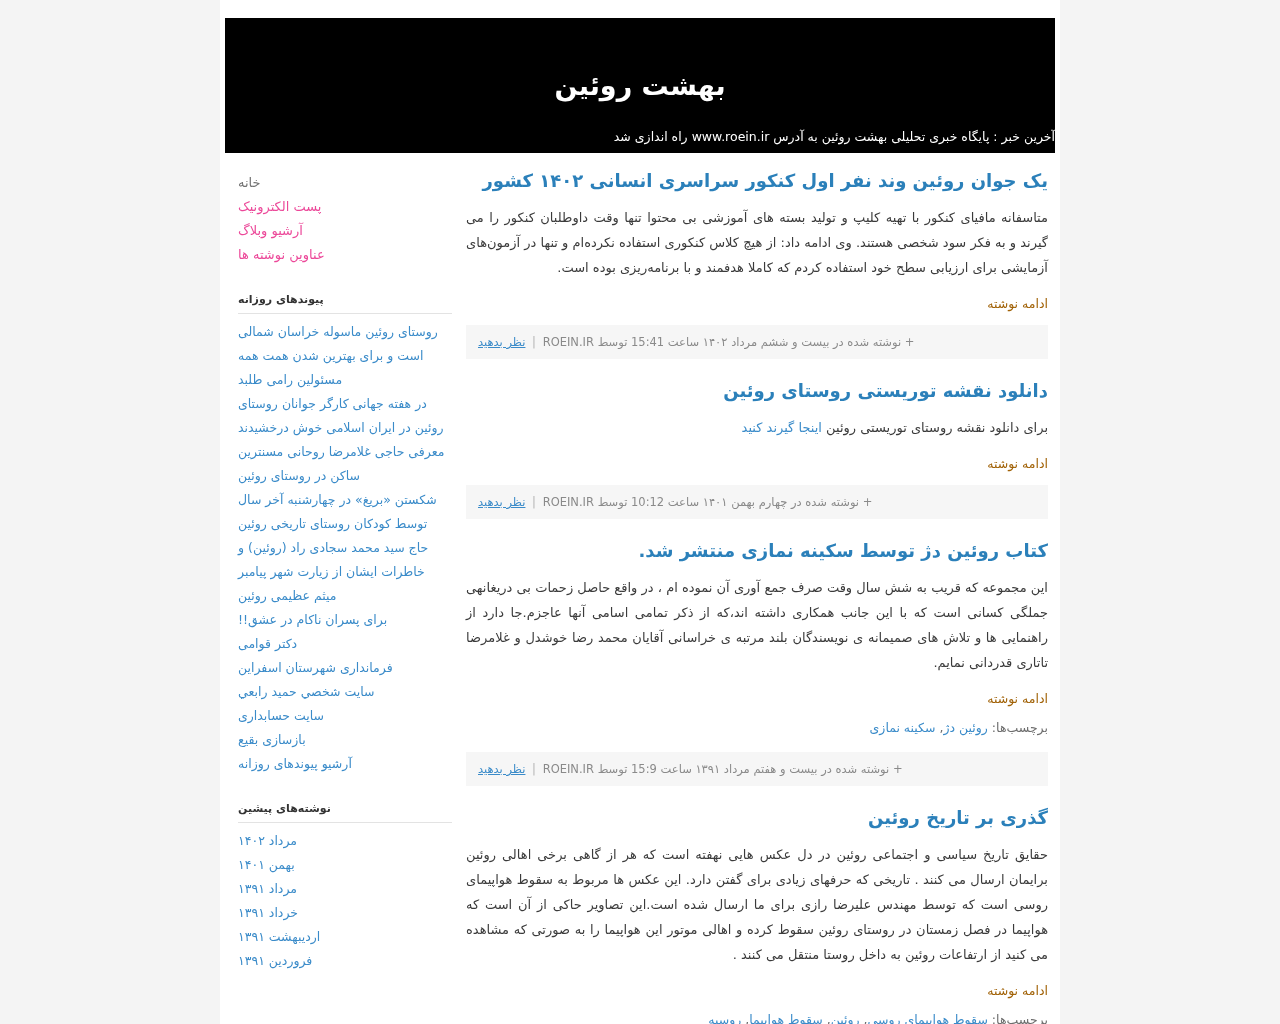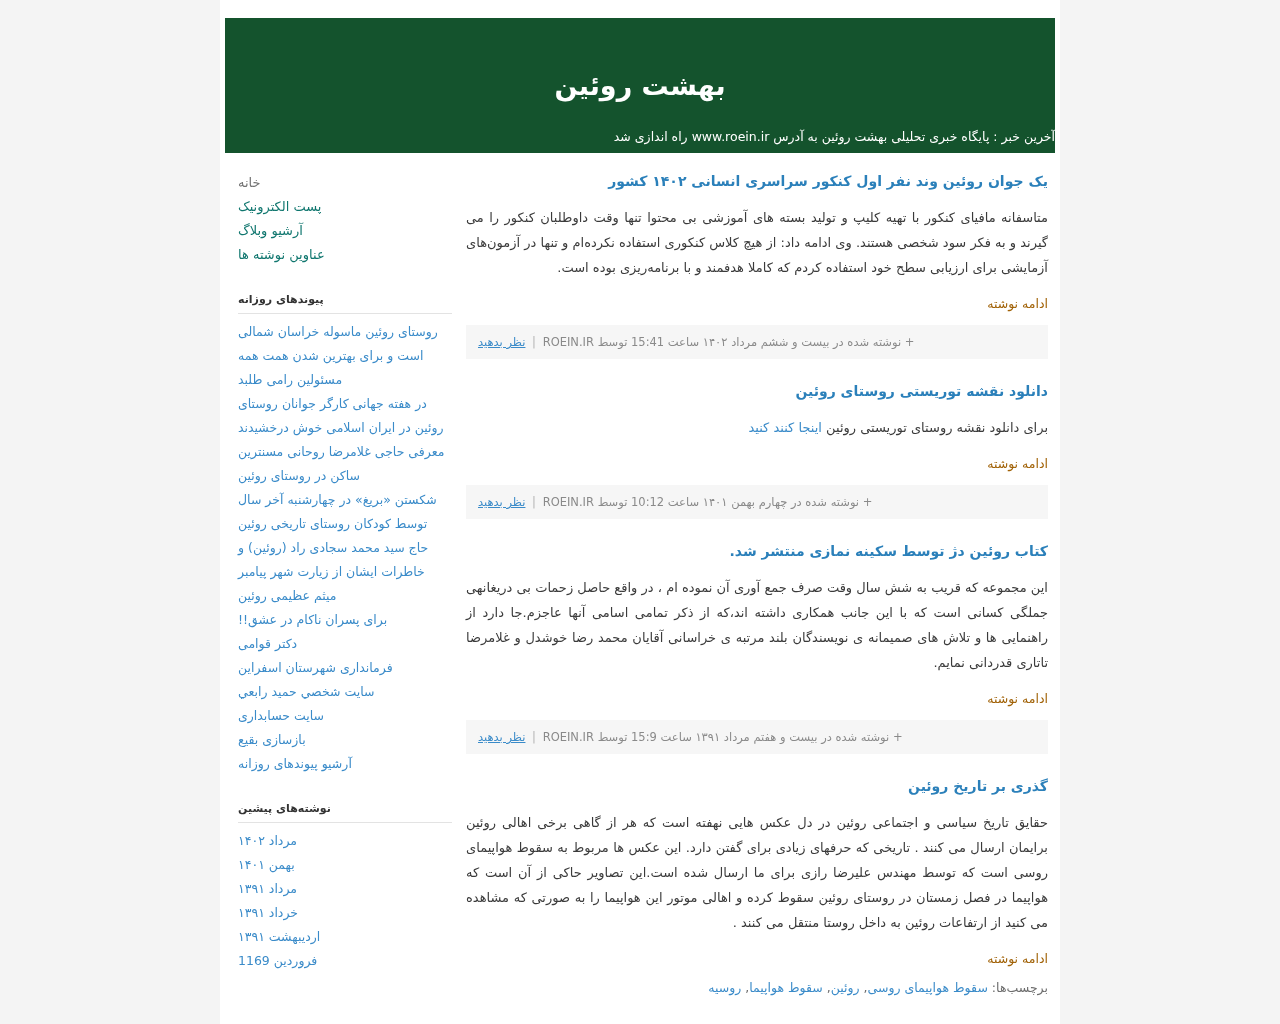--- a/index.html
+++ b/index.html
@@ -20,21 +20,21 @@
     width: 840px;
     margin: 0 auto;
     background: #ffffff;
     min-height: 1024px;
     padding: 18px 0 0 0;
     box-sizing: border-box;
   }
 
   
   .site-header {
-    background: #14532d;
+    background: #000000;
     width: 830px;
     margin: 0 auto;
     height: 135px;
     position: relative;
     box-sizing: border-box;
   }
   .site-title {
     margin: 0;
     padding-top: 52px;
     text-align: center;
@@ -82,21 +82,21 @@
     margin: 0;
     padding: 0;
     text-align: left;
   }
   .nav-list li {
     padding: 2px 0;
     font-size: 13px;
     line-height: 20px;
   }
   .nav-link {
-    color: #0f766e;
+    color: #ec4899;
     text-decoration: none;
   }
   .nav-link.current {
     color: #737373;
   }
 
   .widget {
     margin-top: 26px;
   }
   .widget-title {
@@ -127,21 +127,21 @@
     color: #3a8bc9;
     text-decoration: none;
   }
 
   
   .post {
     margin-bottom: 4px;
   }
   .post-title {
     margin: 0 0 14px 0;
-    font-size: 14px;
+    font-size: 18px;
     font-weight: bold;
     color: #2b80ba;
     line-height: 20px;
   }
   .post-title a {
     color: #2b80ba;
     text-decoration: none;
   }
   .post-body {
     margin: 0;
@@ -215,36 +215,40 @@
           <span class="meta-sep">|</span>
           <a class="meta-comments" href="#">نظر بدهید</a>
         </div>
       </article>
 
       <article class="post">
         <h2 class="post-title">
           <a href="#">دانلود نقشه توریستی روستای روئین</a>
         </h2>
         <p class="post-body">
-          <span>برای دانلود نقشه روستای توریستی روئین </span><a href="#">اینجا کنند کنید</a>
+          <span>برای دانلود نقشه روستای توریستی روئین </span><a href="#">اینجا گیرند کنید</a>
         </p>
         <a class="post-more" href="#">ادامه نوشته</a>
         <div class="post-meta">
           <span>+ نوشته شده در چهارم بهمن ۱۴۰۱ ساعت 10:12 توسط ROEIN.IR</span>
           <span class="meta-sep">|</span>
           <a class="meta-comments" href="#">نظر بدهید</a>
         </div>
       </article>
 
       <article class="post">
         <h2 class="post-title">
           <a href="#">کتاب  روئین دژ توسط سکینه نمازی منتشر شد.</a>
         </h2>
         <p class="post-body">این مجموعه که قریب به شش سال وقت صرف جمع آوری آن نموده ام ، در واقع حاصل زحمات بی دریغانهی جملگی کسانی است که با این جانب همکاری داشته اند،که از ذکر تمامی اسامی آنها عاجزم.جا دارد از راهنمایی ها و تلاش های صمیمانه ی نویسندگان بلند مرتبه ی خراسانی آقایان محمد رضا خوشدل و غلامرضا تاتاری قدردانی نمایم.</p>
         <a class="post-more" href="#">ادامه نوشته</a>
+        <div class="post-tags">
+          <span>برچسب‌ها:</span>
+          <span><a href="#">روئین دژ</a><span>, </span><a href="#">سکینه نمازی</a></span>
+        </div>
         <div class="post-meta">
           <span>+ نوشته شده در بیست و هفتم مرداد ۱۳۹۱ ساعت 15:9 توسط ROEIN.IR</span>
           <span class="meta-sep">|</span>
           <a class="meta-comments" href="#">نظر بدهید</a>
         </div>
       </article>
 
       <article class="post">
         <h2 class="post-title">
           <a href="#">گذری بر تاریخ روئین</a>
@@ -291,20 +295,20 @@
 
       <section class="widget">
         <h3 class="widget-title">نوشته‌های پیشین</h3>
         <hr class="widget-rule">
         <ul class="link-list">
             <li><a href="#">مرداد ۱۴۰۲</a></li>
             <li><a href="#">بهمن ۱۴۰۱</a></li>
             <li><a href="#">مرداد ۱۳۹۱</a></li>
             <li><a href="#">خرداد ۱۳۹۱</a></li>
             <li><a href="#">اردیبهشت ۱۳۹۱</a></li>
-            <li><a href="#">فروردین 1169</a></li>
+            <li><a href="#">فروردین ۱۳۹۱</a></li>
           </ul>
       </section>
 
     </aside>
 
   </div>
 </div>
 
 </body></html>

